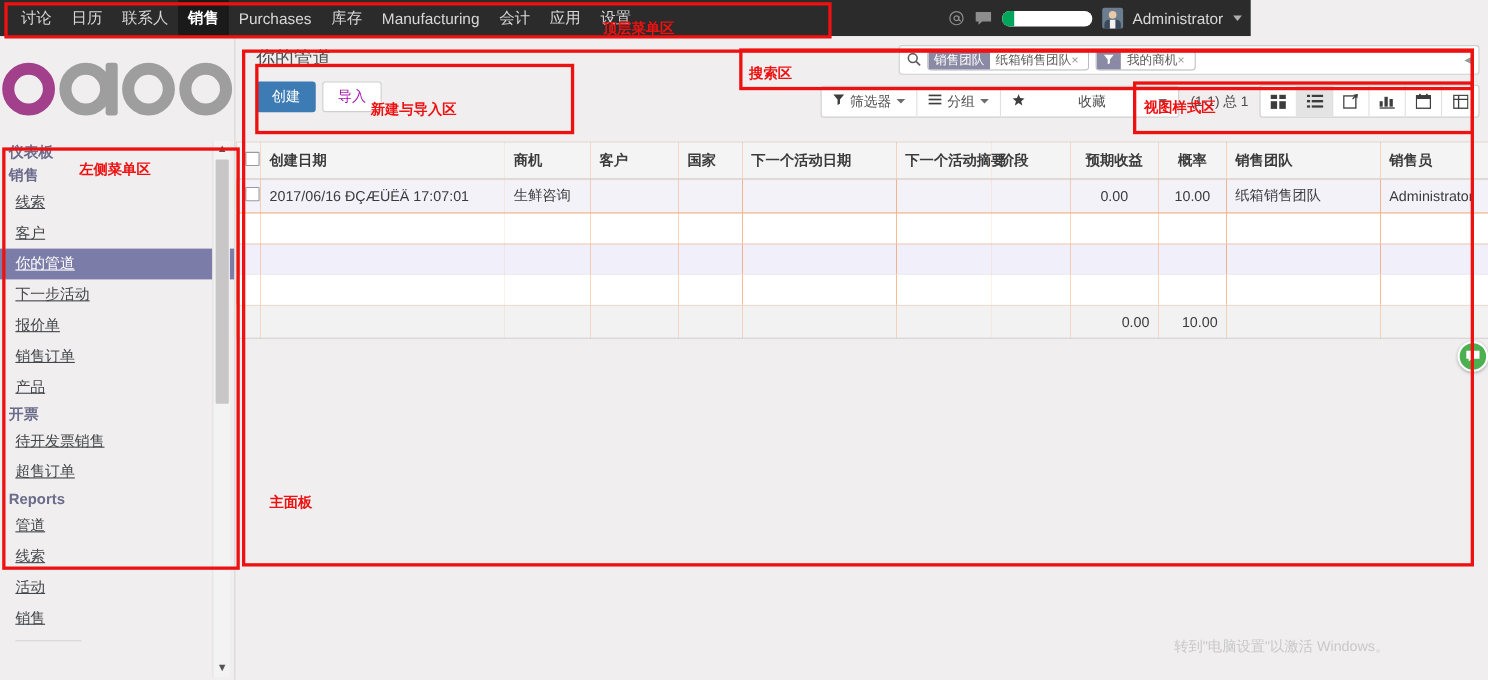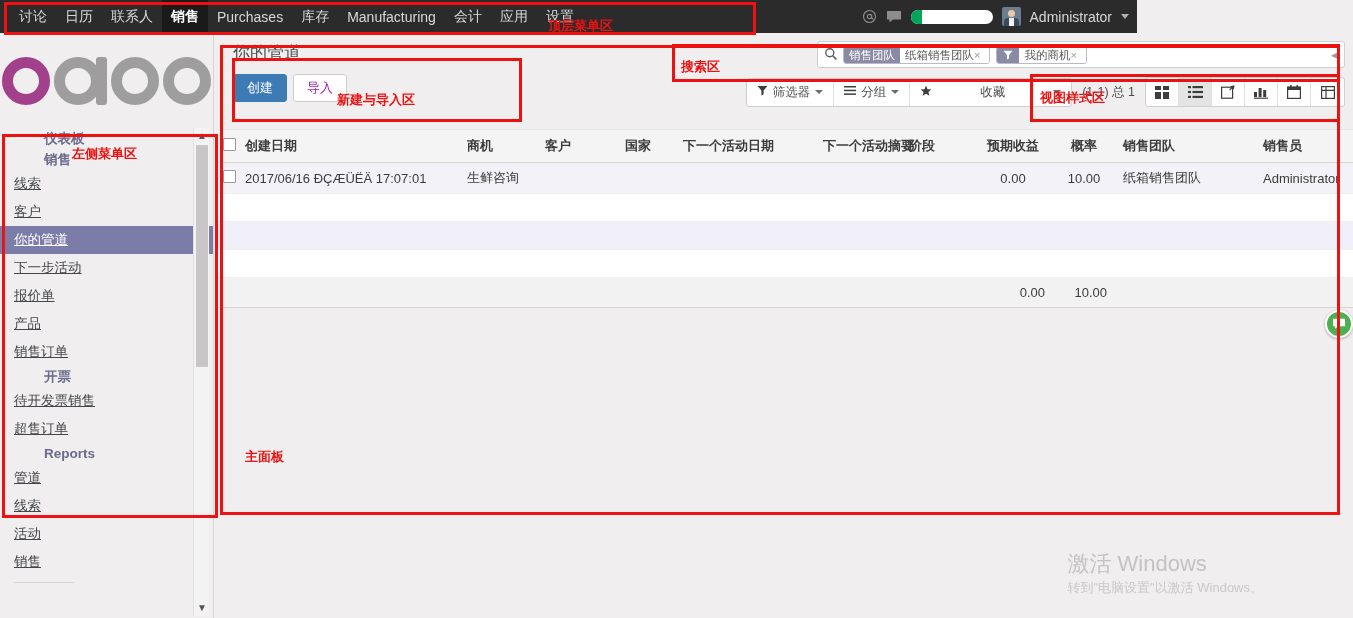--- a/index.html
+++ b/index.html
@@ -51,21 +51,21 @@
   .ring { border-radius: 50%; border-style: solid; }
   .ring.o1 { width: 48px; height: 48px; border-width: 11px; border-color: #a2408c; }
   .ring.o2 { width: 48px; height: 48px; border-width: 11px; border-color: #9e9e9e; }
   .dstem { width: 11px; height: 48px; background: #9e9e9e; border-radius: 3px; margin-left: -10px; position: relative; z-index: 2; }
   .ring.o3 { width: 48px; height: 48px; border-width: 11px; border-color: #9e9e9e; }
 
   .side-scroll { position: relative; height: 488px; overflow: hidden; }
   .side-list { padding: 0; }
   .side-head {
     color: #6b6b8c; font-size: 13.5px; font-weight: bold;
-    padding: 3px 10px 2px 8px; line-height: 16px; margin-left: 36px;
+    padding: 3px 10px 2px 8px; line-height: 16px;
   }
   .side-item {
     font-size: 13.5px; color: #43464b; padding: 6px 10px 6px 14px;
     line-height: 16px; cursor: pointer; white-space: nowrap; text-decoration: underline;
   }
   .side-item.selected { background: #7c7ca8; color: #ffffff; }
   .side-sep { height: 1px; background: #d8d5d5; margin: 6px 14px 4px 14px; width: 60px; }
 
   .side-sb { position: absolute; right: 4px; top: 0; width: 16px; height: 488px; background: #f4f3f3; border-left: 1px solid #e2e0e0; }
   .side-sb .arw { position: absolute; left: 0; width: 16px; height: 16px; color: #555; font-size: 10px; text-align: center; line-height: 16px; }
@@ -239,22 +239,22 @@
     </div>
     <div class="side-scroll">
       <div class="side-list" id="sidelist">
           <div class="side-head">仪表板</div>
           <div class="side-head">销售</div>
           <div class="side-item">线索</div>
           <div class="side-item">客户</div>
           <div class="side-item selected">你的管道</div>
           <div class="side-item">下一步活动</div>
           <div class="side-item">报价单</div>
+          <div class="side-item">销售订单</div>
           <div class="side-item">产品</div>
-          <div class="side-item">销售订单</div>
           <div class="side-head">开票</div>
           <div class="side-item">待开发票销售</div>
           <div class="side-item">超售订单</div>
           <div class="side-head">Reports</div>
           <div class="side-item">管道</div>
           <div class="side-item">线索</div>
           <div class="side-item">活动</div>
           <div class="side-item">销售</div>
           <div class="side-sep"></div>
         </div>
@@ -488,21 +488,20 @@
               <td class="num">0.00</td>
               <td class="num">10.00</td>
               <td class="">&nbsp;</td>
               <td class="">&nbsp;</td>
             </tr>
           </tfoot>
       </table>
     </div>
 
     <div class="watermark">
-      <div class="w1">激活 Windows</div>
       <div class="w2">转到"电脑设置"以激活 Windows。</div>
     </div>
   </div>
 
   <div class="floatbtn">
     <svg width="14" height="12" viewBox="0 0 16 14">
         <path d="M1 1 h14 v8.5 h-8 L3.5 12.5 V9.5 H1 Z" fill="#ffffff"></path>
       </svg>
   </div>
 

